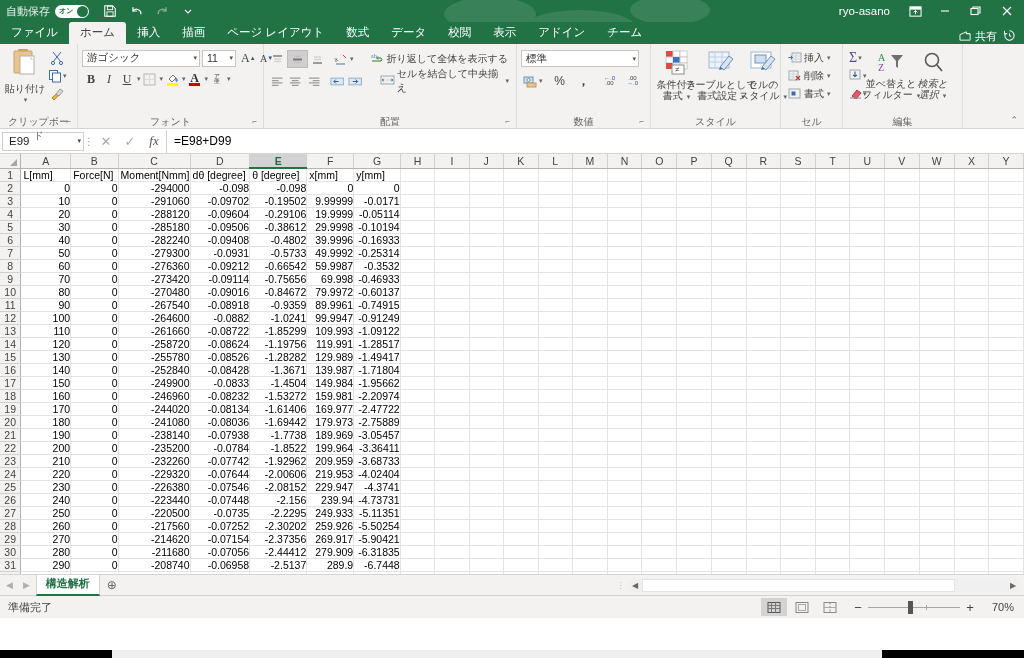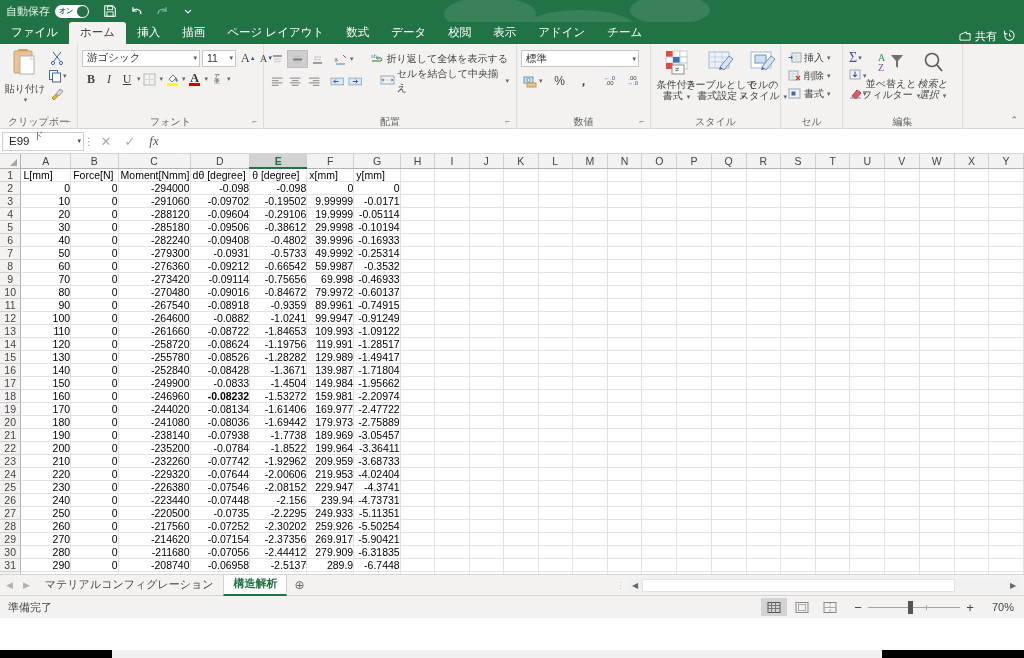--- a/index.html
+++ b/index.html
@@ -288,20 +288,46 @@
         </svg>
     </span>
     <span class="qat-btn">
       <svg width="10" height="10" viewBox="0 0 10 10">
           <path d="M2 4l3 3 3-3" fill="none" stroke="#fff" stroke-width="1.2"></path>
         </svg>
     </span>
   </div>
 
 
+  <div class="tb-right">
+    <span class="tb-user">ryo-asano</span>
+    <span class="tb-icon">
+      <svg width="13" height="13" viewBox="0 0 14 14">
+          <rect x="1" y="2" width="12" height="10" fill="none" stroke="#fff" stroke-width="1.1"></rect>
+          <rect x="1" y="2" width="12" height="3" fill="#fff"></rect>
+          <path d="M7 10V6m0 0l-2 2m2-2l2 2" stroke="#fff" stroke-width="1" fill="none"></path>
+        </svg>
+    </span>
+    <span class="tb-icon">
+      <svg width="12" height="12" viewBox="0 0 12 12">
+          <path d="M2 6h8" stroke="#fff" stroke-width="1.1"></path>
+        </svg>
+    </span>
+    <span class="tb-icon">
+      <svg width="12" height="12" viewBox="0 0 12 12">
+          <rect x="2" y="3.5" width="7" height="6" fill="none" stroke="#fff" stroke-width="1.1"></rect>
+          <path d="M4 3.5V2h7v6H9.5" fill="none" stroke="#fff" stroke-width="1.1"></path>
+        </svg>
+    </span>
+    <span class="tb-icon tb-close">
+      <svg width="12" height="12" viewBox="0 0 12 12">
+          <path d="M2 2l8 8M10 2l-8 8" stroke="#fff" stroke-width="1.2"></path>
+        </svg>
+    </span>
+  </div>
 </div>
 
 <div class="ribbon-tabs">
   <div class="rtab">ファイル</div>
   <div class="rtab active">ホーム</div>
   <div class="rtab">挿入</div>
   <div class="rtab">描画</div>
   <div class="rtab">ページ レイアウト</div>
   <div class="rtab">数式</div>
   <div class="rtab">データ</div>
@@ -705,20 +731,21 @@
 
 <div class="fbar">
   <div class="namebox">
     <span class="nv">E99</span>
     <span class="nc">▾</span>
   </div>
   <span class="fb-sep">⋮</span>
   <span class="fb-btn">✕</span>
   <span class="fb-btn">✓</span>
   <span class="fb-btn fb-fx">fx</span>
+  <div class="fb-input">=E98+D99</div>
 </div>
 
 <div class="grid-wrap">
   <table class="grid">
     <thead>
       <tr>
         <th class="corner"></th>
         <th class="colhead" style="width:52px;">A</th>
         <th class="colhead" style="width:48px;">B</th>
         <th class="colhead" style="width:72px;">C</th>
@@ -1082,21 +1109,21 @@
           <td class="cell" style="width: 38px;"></td>
           <td class="cell" style="width: 38px;"></td>
           <td class="cell" style="width: 38px;"></td>
         </tr>
         <tr>
           <td class="rowhead">13</td>
           <td class="cell" style="width: 52px;">110</td>
           <td class="cell" style="width: 48px;">0</td>
           <td class="cell" style="width: 72px;">-261660</td>
           <td class="cell" style="width: 60px;">-0.08722</td>
-          <td class="cell" style="width: 58px;">-1.84653</td>
+          <td class="cell" style="width: 58px;">-1.85299</td>
           <td class="cell" style="width: 48px;">109.993</td>
           <td class="cell" style="width: 47px;">-1.09122</td>
           <td class="cell" style="width: 38px;"></td>
           <td class="cell" style="width: 38px;"></td>
           <td class="cell" style="width: 38px;"></td>
           <td class="cell" style="width: 38px;"></td>
           <td class="cell" style="width: 38px;"></td>
           <td class="cell" style="width: 38px;"></td>
           <td class="cell" style="width: 38px;"></td>
           <td class="cell" style="width: 38px;"></td>
@@ -1221,21 +1248,21 @@
           <td class="cell" style="width: 38px;"></td>
           <td class="cell" style="width: 38px;"></td>
           <td class="cell" style="width: 38px;"></td>
           <td class="cell" style="width: 38px;"></td>
         </tr>
         <tr>
           <td class="rowhead">18</td>
           <td class="cell" style="width: 52px;">160</td>
           <td class="cell" style="width: 48px;">0</td>
           <td class="cell" style="width: 72px;">-246960</td>
-          <td class="cell" style="width: 60px; font-weight: bold;">-0.08232</td>
+          <td class="cell" style="width: 60px;">-0.08232</td>
           <td class="cell" style="width: 58px;">-1.53272</td>
           <td class="cell" style="width: 48px;">159.981</td>
           <td class="cell" style="width: 47px;">-2.20974</td>
           <td class="cell" style="width: 38px;"></td>
           <td class="cell" style="width: 38px;"></td>
           <td class="cell" style="width: 38px;"></td>
           <td class="cell" style="width: 38px;"></td>
           <td class="cell" style="width: 38px;"></td>
           <td class="cell" style="width: 38px;"></td>
           <td class="cell" style="width: 38px;"></td>
@@ -1645,21 +1672,20 @@
         </tr>
       </tbody>
   </table>
 </div>
 
 <div class="sheetbar">
   <div class="nav-arrows">
     <span>◀</span>
     <span>▶</span>
   </div>
-  <div class="stab">マテリアルコンフィグレーション</div>
   <div class="stab active">構造解析</div>
   <div class="addsheet">⊕</div>
 
   <div class="hscroll-area">
     <span class="hs-grip">⋮</span>
     <span class="hs-arrow">◀</span>
     <span class="hs-track">
       <span class="hs-thumb"></span>
     </span>
     <span class="hs-arrow">▶</span>

